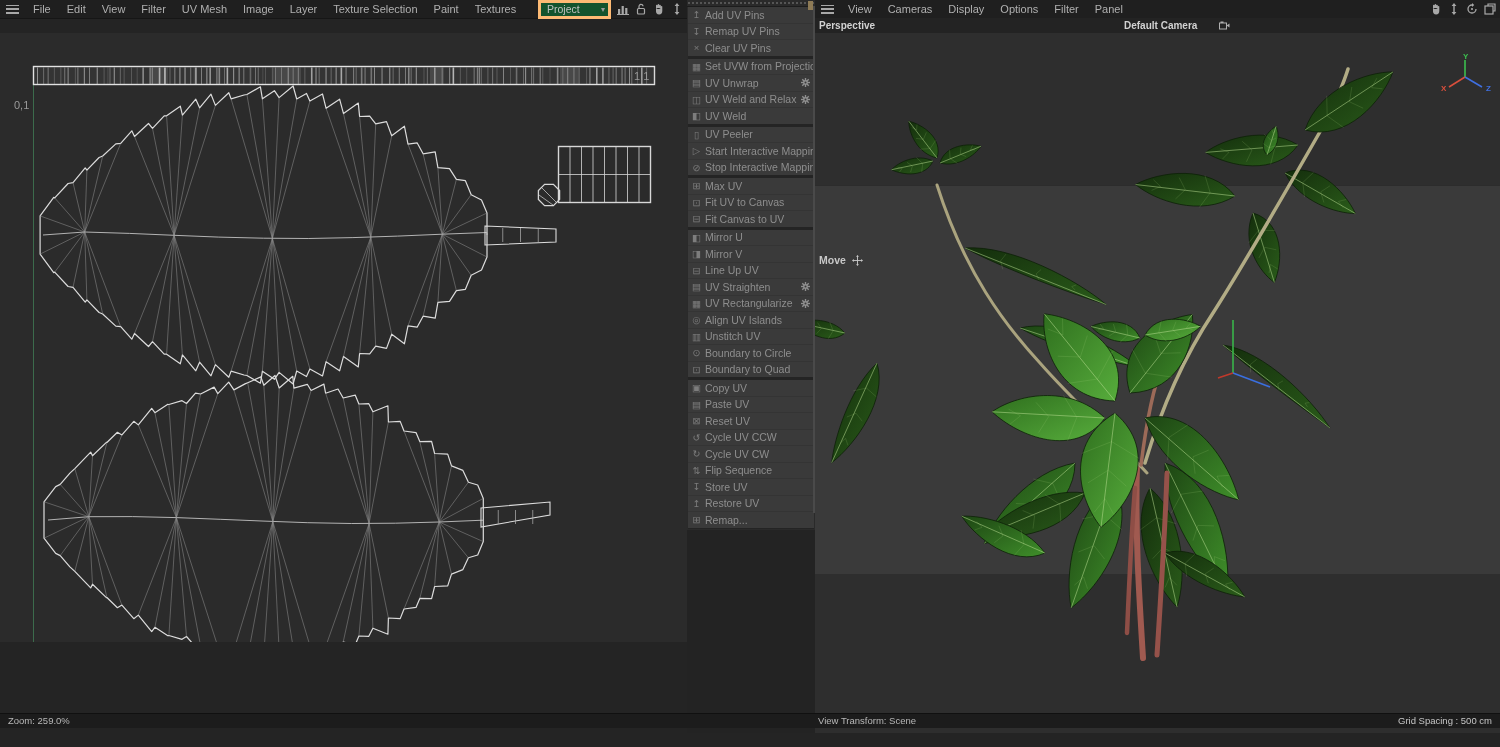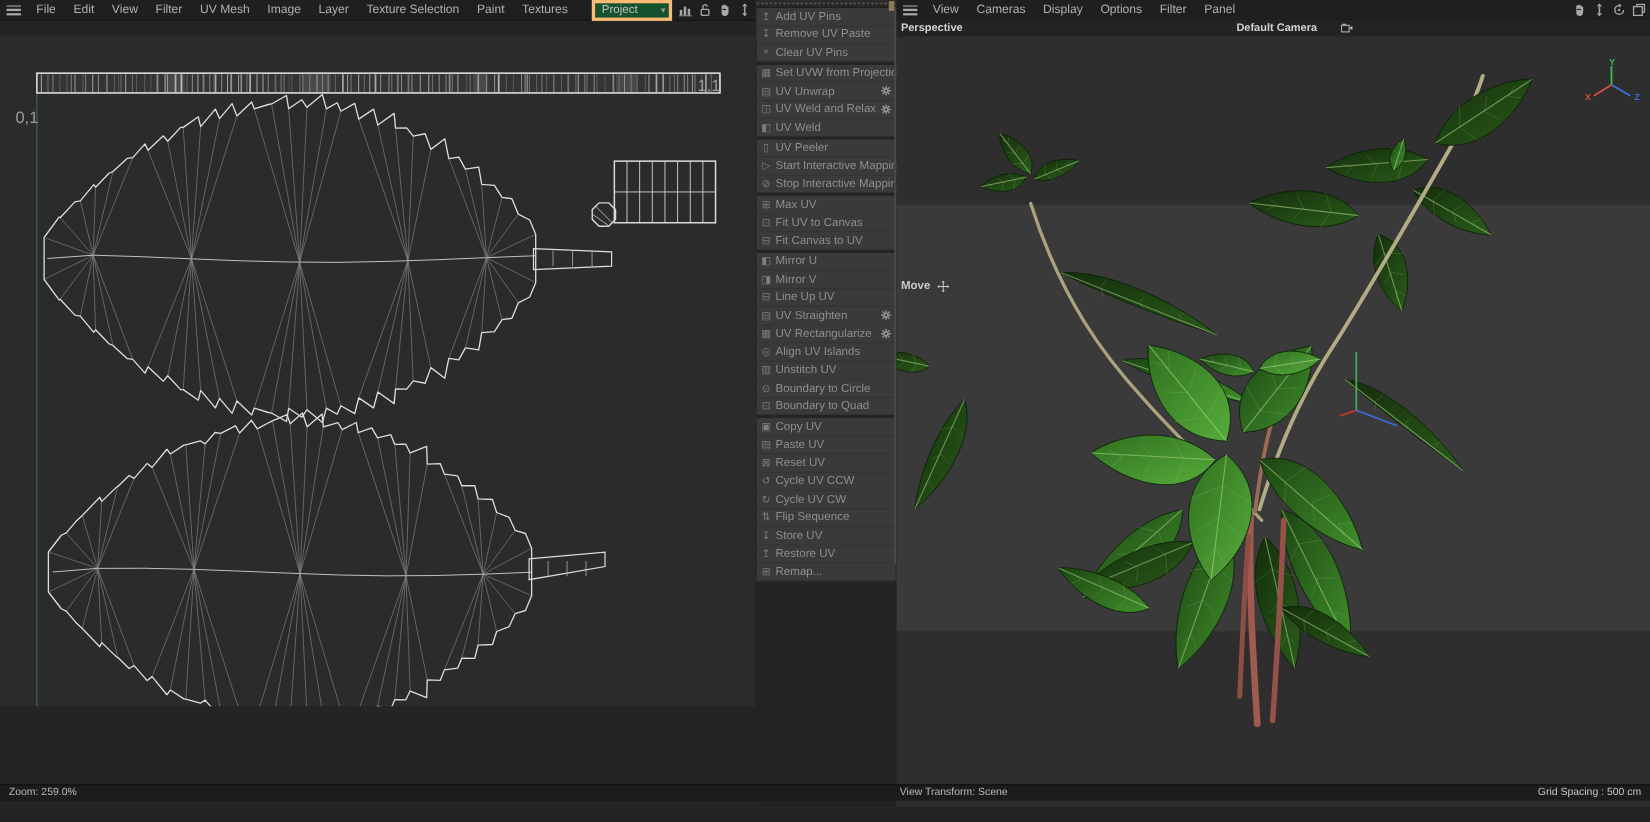--- a/index.html
+++ b/index.html
@@ -18,21 +18,21 @@
   .dropdown .caret{font-size:8px;color:#9a9a9a;margin-left:6px;}
   .tbicon{width:13px;height:13px;display:flex;align-items:center;justify-content:center;}
   
   .subhead-left{position:absolute;left:0;right:0;top:18px;height:15px;background:#121212;
                 font-size:10px;font-weight:bold;color:#cfcfcf;line-height:15px;padding-left:6px;}
   .viewhead{position:absolute;left:0;right:0;top:18px;height:15px;background:#232323;border-bottom:1px solid #1a1a1a;}
   .viewhead .vlabel{position:absolute;left:4px;top:0;font-size:10px;font-weight:bold;color:#d2d2d2;line-height:15px;}
   .viewhead .cam{position:absolute;left:309px;top:0;font-size:10px;font-weight:bold;color:#d2d2d2;line-height:15px;display:flex;align-items:center;gap:22px;}
   
   .uvcanvas{position:absolute;left:0;top:33px;width:687px;height:700px;background:#2b2b2b;}
-  .uvlabel{position:absolute;font-size:15px;color:#9a9a9a;}
+  .uvlabel{position:absolute;font-size:11px;color:#9a9a9a;}
   .uvlabel.u{color:#c05555;font-weight:bold;}
   
   .palette-col{position:absolute;left:687px;top:0;width:128px;height:733px;background:#232323;}
   .grip{height:6px;background:repeating-radial-gradient(circle at 2px 3px, #555 0 .8px, transparent 1px 4px);
         background-size:4px 6px;background-color:#2a2a2a;border-bottom:1px solid #1c1c1c;position:relative;}
   .grip .tag{position:absolute;right:2px;top:1px;width:5px;height:9px;background:#8d7a55;}
   .palette{background:#3a3a3a;border:1px solid #2a2a2a;border-top:none;}
   .pal-group{border-bottom:3px solid #242424;}
   .pal-group:last-child{border-bottom:1px solid #242424;}
   .pal-item{height:15.5px;display:flex;align-items:center;border-bottom:1px solid #343434;cursor:default;}
@@ -412,21 +412,21 @@
       </div>
     <div class="palette" id="palette-list">
         <div class="pal-group">
           <div class="pal-item">
             <span class="pal-ic">↥</span>
             <span class="pal-label">Add UV Pins</span>
             <span class="pal-gear"></span>
           </div>
           <div class="pal-item">
             <span class="pal-ic">↧</span>
-            <span class="pal-label">Remove UV Paste</span>
+            <span class="pal-label">Remap UV Pins</span>
             <span class="pal-gear"></span>
           </div>
           <div class="pal-item">
             <span class="pal-ic">×</span>
             <span class="pal-label">Clear UV Pins</span>
             <span class="pal-gear"></span>
           </div>
         </div>
         <div class="pal-group">
           <div class="pal-item">

